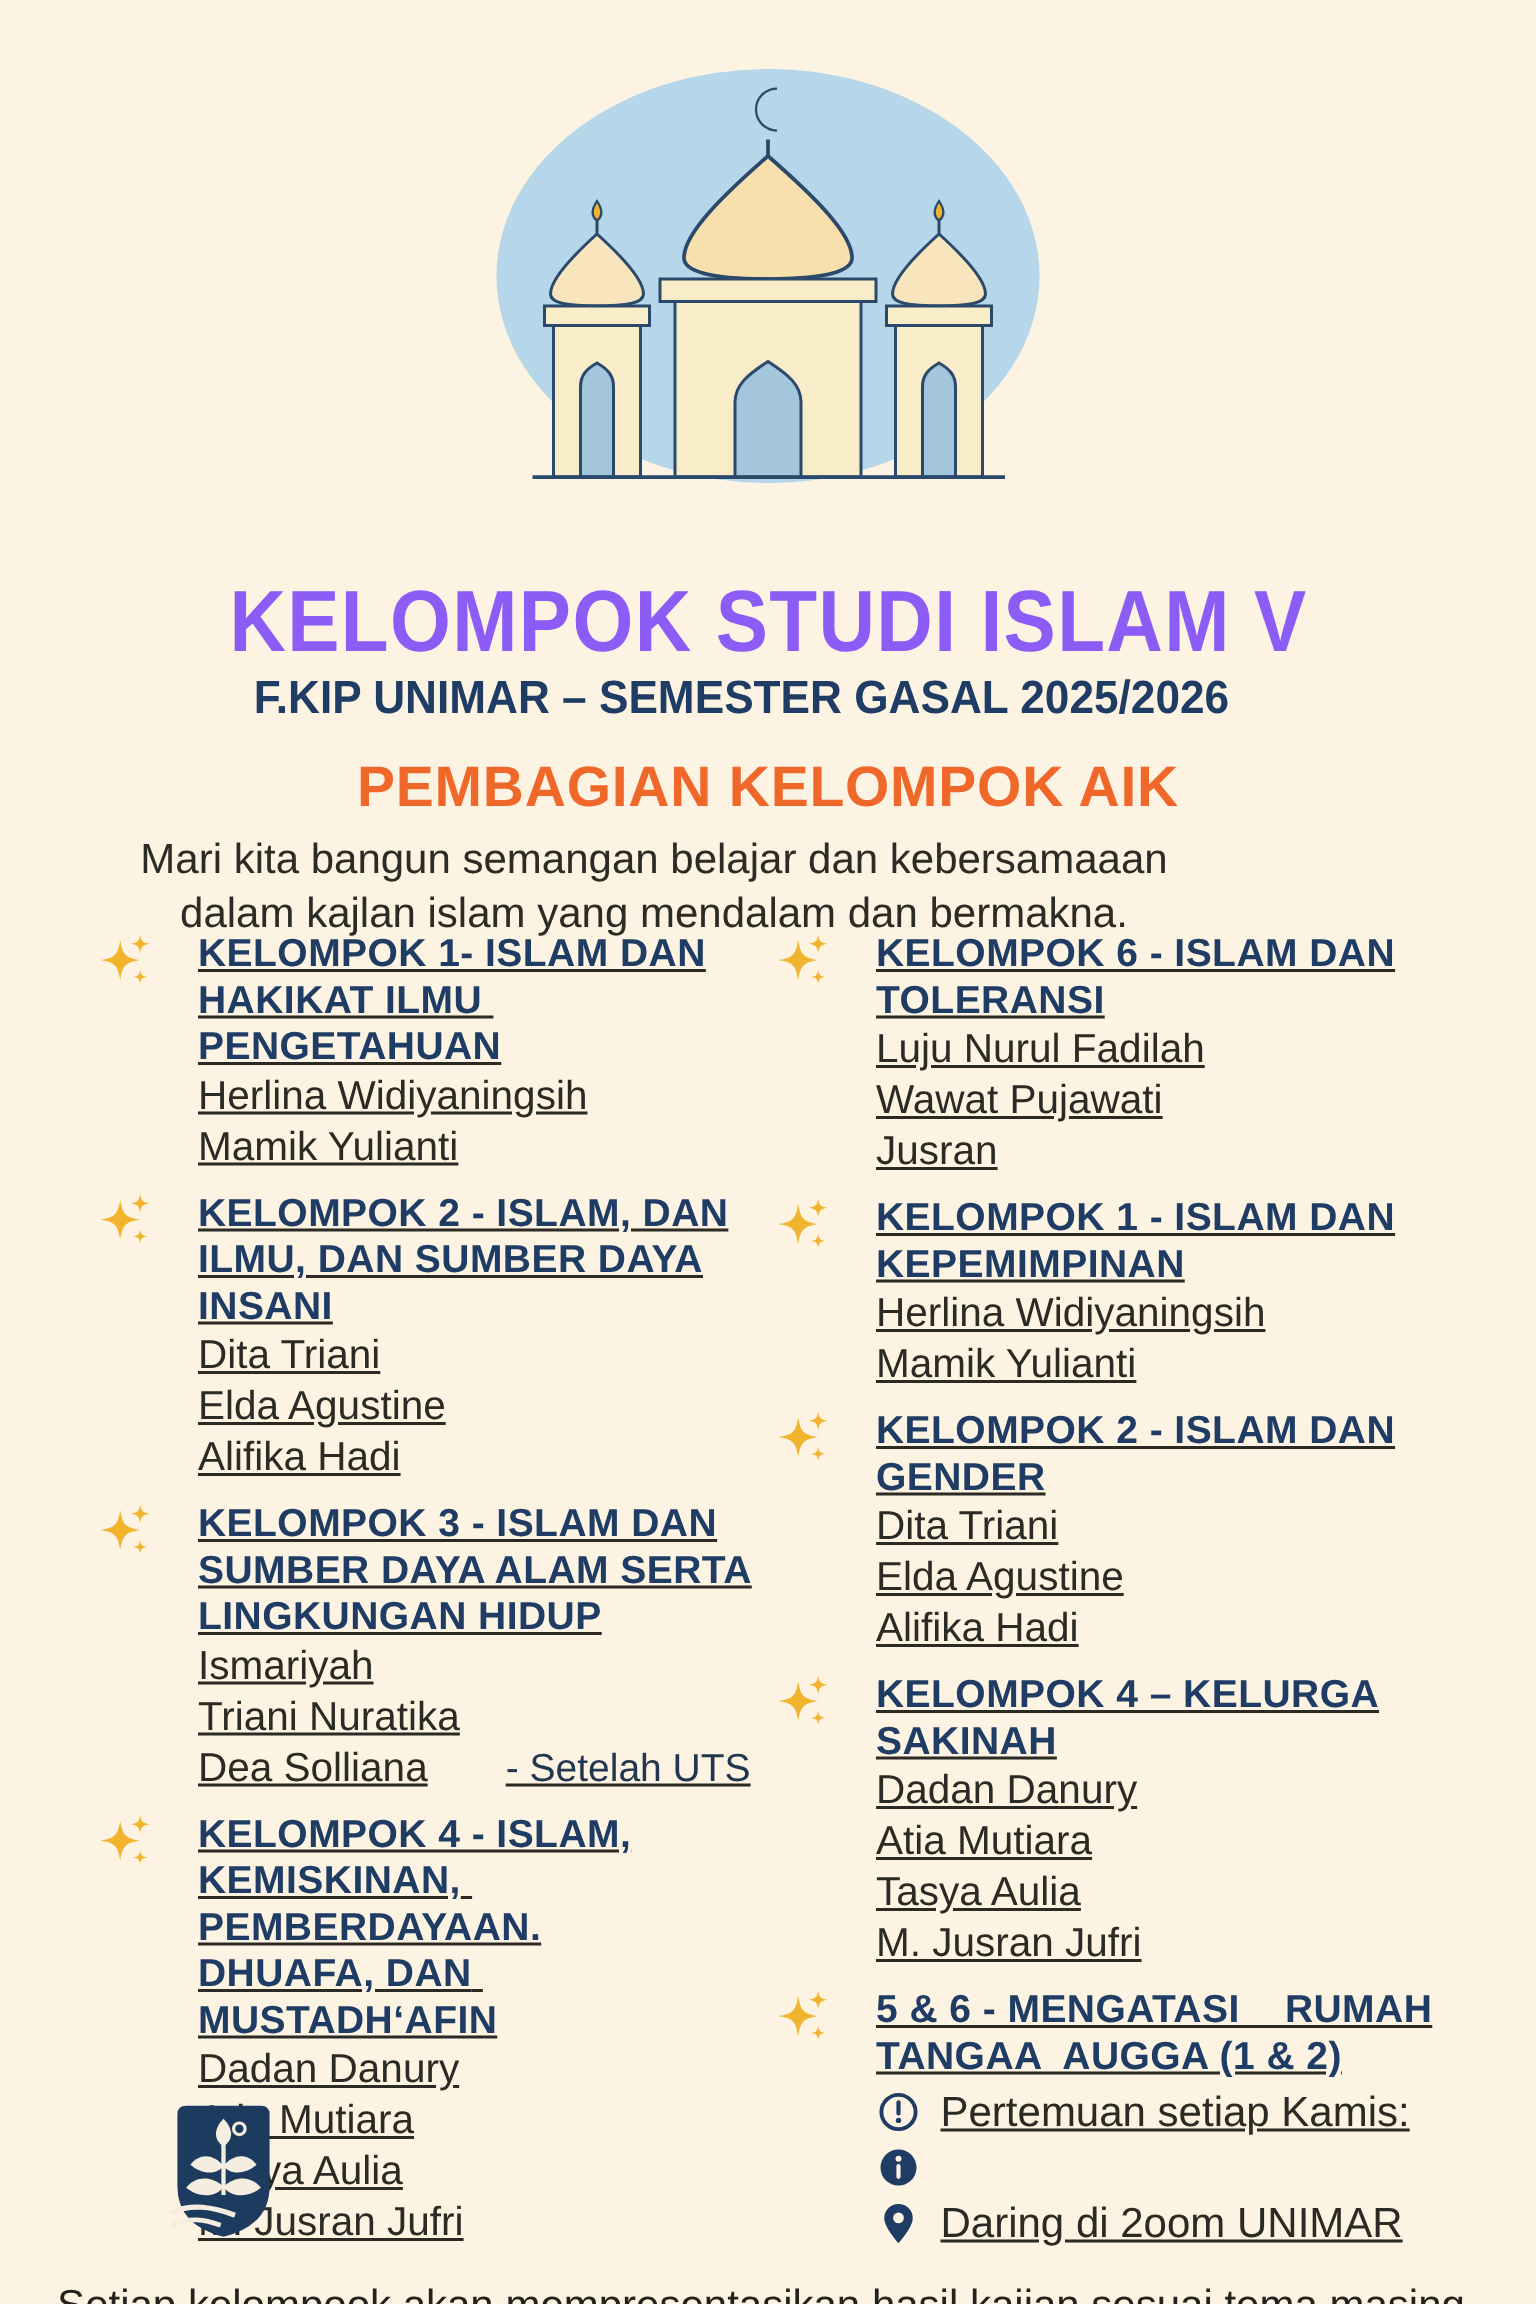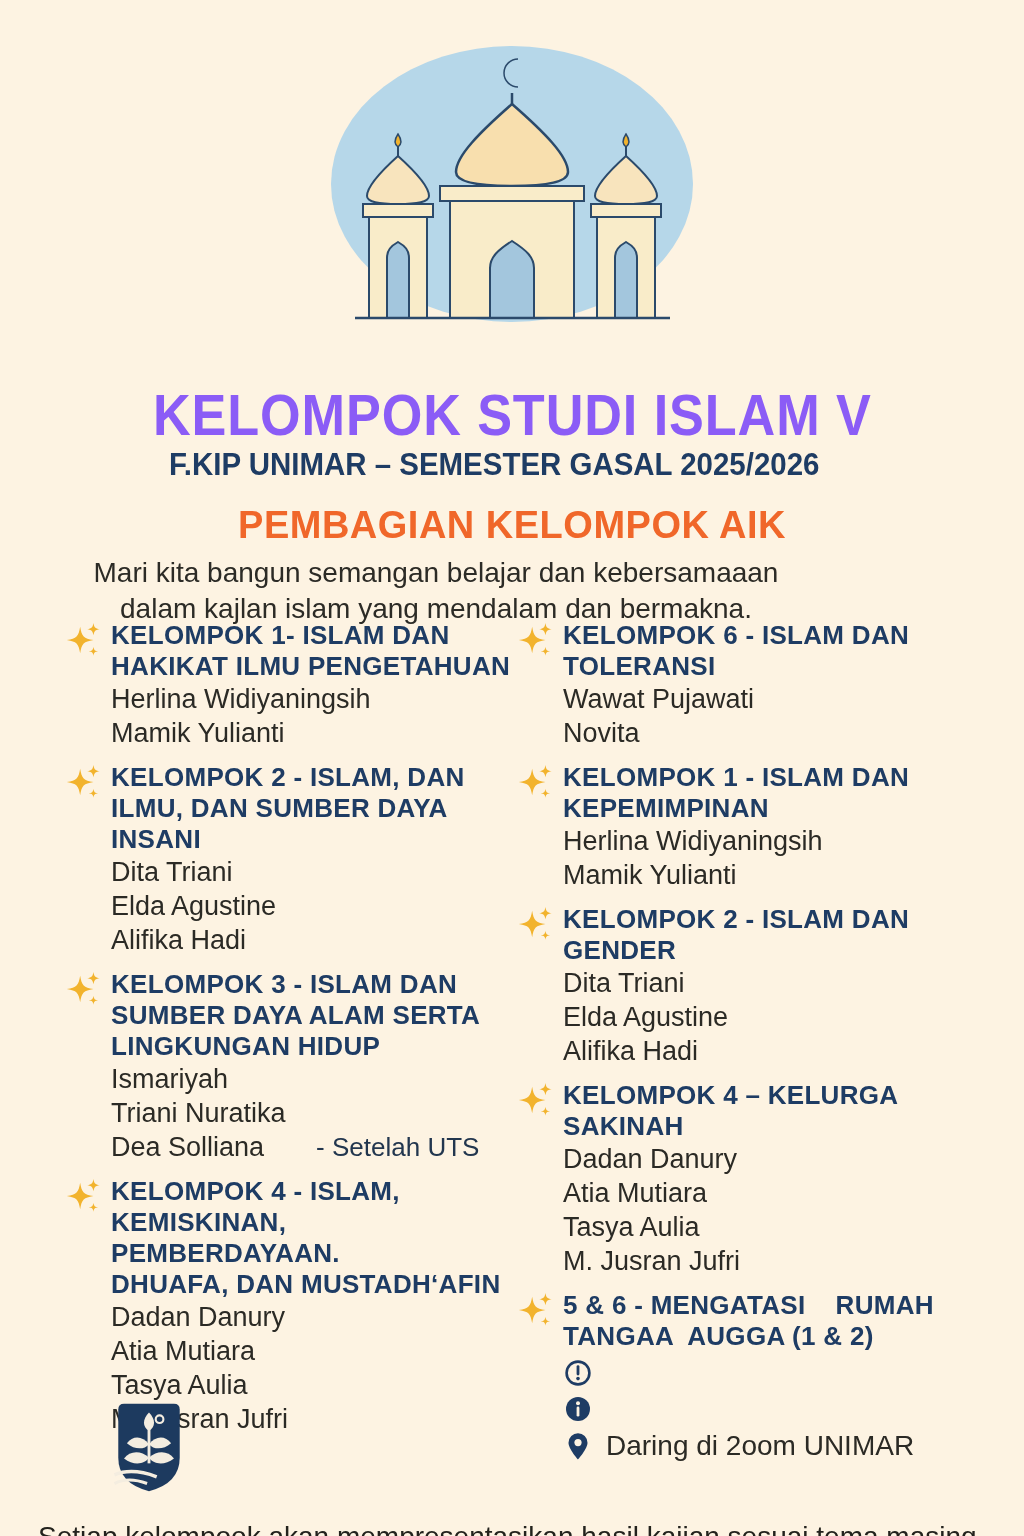--- a/index.html
+++ b/index.html
@@ -26,21 +26,21 @@
     color:#f0672a;font-weight:bold;font-size:38px;letter-spacing:.5px;}
   .tagline{position:absolute;top:527px;left:0;width:872px;text-align:center;
     font-size:28px;line-height:36px;color:#2c2b26;white-space:pre-line;}
 
   
   .columns{position:absolute;top:620px;left:64px;width:930px;display:flex;}
   .col{display:flex;flex-direction:column;}
   .col-left{width:452px;flex:0 0 452px;}
   .col-right{width:478px;flex:0 0 478px;}
 
-  .group{display:flex;gap:9px;margin-bottom:12px;}
+  .group{display:flex;gap:30px;margin-bottom:12px;text-decoration:underline;}
   .sparkle{flex:0 0 38px;height:40px;}
   .sparkle svg{width:38px;height:42px;display:block;}
   .gbody{flex:1 1 auto;min-width:0;}
   .gtitle{font-size:26px;font-weight:bold;color:#1e3c64;line-height:31px;
     letter-spacing:.3px;white-space:pre-wrap;}
   .member-row{display:flex;align-items:baseline;}
   .member{font-size:27px;color:#2b2a25;line-height:34px;}
   .member-note{font-size:26px;color:#22364e;margin-left:52px;line-height:34px;}
 
   .sched-row{display:flex;align-items:center;gap:13px;margin-top:6px;}
@@ -196,24 +196,27 @@
           <svg viewBox="0 0 40 42" xmlns="http://www.w3.org/2000/svg">
             <path fill="#f2b32d" d="M17 6 C18.7 16.3 20.7 18.3 31 20 C20.7 21.7 18.7 23.7 17 34 C15.3 23.7 13.3 21.7 3 20 C13.3 18.3 15.3 16.3 17 6 Z"></path>
             <path fill="#f2b32d" d="M31 2 C31.8 6.8 32.7 7.7 37.5 8.5 C32.7 9.3 31.8 10.2 31 15 C30.2 10.2 29.3 9.3 24.5 8.5 C29.3 7.7 30.2 6.8 31 2 Z"></path>
             <path fill="#f2b32d" d="M31 27 C31.6 30.6 32.3 31.3 35.8 31.8 C32.3 32.3 31.6 33 31 36.5 C30.4 33 29.7 32.3 26.2 31.8 C29.7 31.3 30.4 30.6 31 27 Z"></path>
           </svg>
         </span>
         <div class="gbody">
           <div class="gtitle">KELOMPOK 6 - ISLAM DAN
 TOLERANSI</div>
           <div class="member-row">
+            <span class="member">Luju Nurul Fadilah</span>
+          </div>
+          <div class="member-row">
             <span class="member">Wawat Pujawati</span>
           </div>
           <div class="member-row">
-            <span class="member">Novita</span>
+            <span class="member">Jusran</span>
           </div>
         </div>
       </div>
       <div class="group">
         <span class="sparkle">
           <svg viewBox="0 0 40 42" xmlns="http://www.w3.org/2000/svg">
             <path fill="#f2b32d" d="M17 6 C18.7 16.3 20.7 18.3 31 20 C20.7 21.7 18.7 23.7 17 34 C15.3 23.7 13.3 21.7 3 20 C13.3 18.3 15.3 16.3 17 6 Z"></path>
             <path fill="#f2b32d" d="M31 2 C31.8 6.8 32.7 7.7 37.5 8.5 C32.7 9.3 31.8 10.2 31 15 C30.2 10.2 29.3 9.3 24.5 8.5 C29.3 7.7 30.2 6.8 31 2 Z"></path>
             <path fill="#f2b32d" d="M31 27 C31.6 30.6 32.3 31.3 35.8 31.8 C32.3 32.3 31.6 33 31 36.5 C30.4 33 29.7 32.3 26.2 31.8 C29.7 31.3 30.4 30.6 31 27 Z"></path>
           </svg>
@@ -288,20 +291,21 @@
           <div class="gtitle">5 &amp; 6 - MENGATASI    RUMAH
 TANGAA  AUGGA (1 &amp; 2)</div>
           <div class="sched-row">
             <span class="sched-icon">
               <svg viewBox="0 0 30 30" xmlns="http://www.w3.org/2000/svg">
                 <circle cx="15" cy="15" r="11.4" fill="none" stroke="#1e3c64" stroke-width="2.6"></circle>
                 <line x1="15" y1="8.6" x2="15" y2="16" stroke="#1e3c64" stroke-width="2.8" stroke-linecap="round"></line>
                 <circle cx="15" cy="20.6" r="1.8" fill="#1e3c64"></circle>
               </svg>
             </span>
+            <span class="sched-text">Pertemuan setiap Kamis:</span>
           </div>
           <div class="sched-row">
             <span class="sched-icon">
               <svg viewBox="0 0 30 30" xmlns="http://www.w3.org/2000/svg">
                 <circle cx="15" cy="15" r="12" fill="#1e3c64"></circle>
                 <circle cx="15" cy="9.2" r="2" fill="#fdf3e2"></circle>
                 <rect x="13.6" y="12.6" width="2.8" height="10" rx="1.4" fill="#fdf3e2"></rect>
               </svg>
             </span>
           </div>

